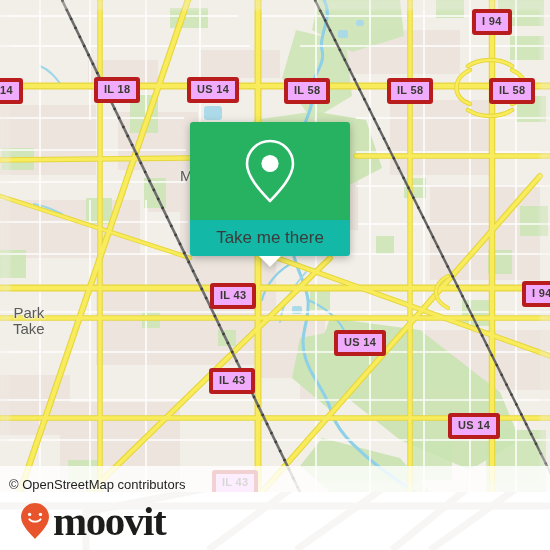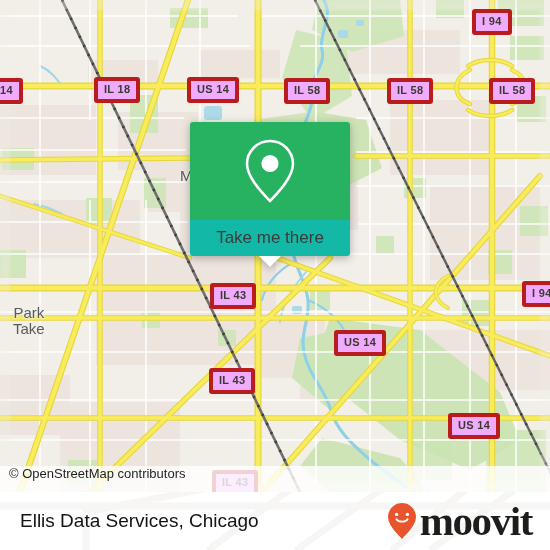--- a/index.html
+++ b/index.html
@@ -105,21 +105,21 @@
 
   
   #attribution {
     position: absolute;
     left: 0;
     top: 466px;
     width: 550px;
     height: 26px;
     background: rgba(255,255,255,0.80);
     display: flex;
-    align-items: flex-start;
+    align-items: flex-end;
     z-index: 30;
   }
   #attribution-text {
     font-size: 13px;
     color: #1f1f1f;
     padding-left: 9px;
     font-family: "Liberation Sans", sans-serif;
   }
 
   
@@ -410,21 +410,20 @@
       <g stroke="#eceae6" stroke-width="7" fill="none">
         <path d="M86 58 L86 20 L240 -10"></path>
         <path d="M208 58 L300 -10"></path>
         <path d="M296 58 L392 -10"></path>
         <path d="M392 58 L470 -6"></path>
         <path d="M0 14 H550"></path>
         <path d="M430 58 L520 -6"></path>
       </g>
     </svg>
     <div id="footer-inner">
-      <span id="footer-title">Ellis Data Services, Chicago</span>
       <span id="brand">
         <svg width="30" height="38" viewBox="0 0 30 38">
           <path d="M15 1 C7.3 1, 1 7.3, 1 15 C1 24, 12 33, 15 37
                    C18 33, 29 24, 29 15 C29 7.3, 22.7 1, 15 1 Z" fill="#e8552d"></path>
           <circle cx="9.6" cy="12.4" r="1.7" fill="#ffffff"></circle>
           <circle cx="20.4" cy="12.4" r="1.7" fill="#ffffff"></circle>
           <path d="M9.4 17.2 C11.4 20.4, 18.6 20.4, 20.6 17.2" fill="none" stroke="#ffffff" stroke-width="1.8" stroke-linecap="round"></path>
         </svg>
         <span id="brand-word">moovit</span>
       </span>

